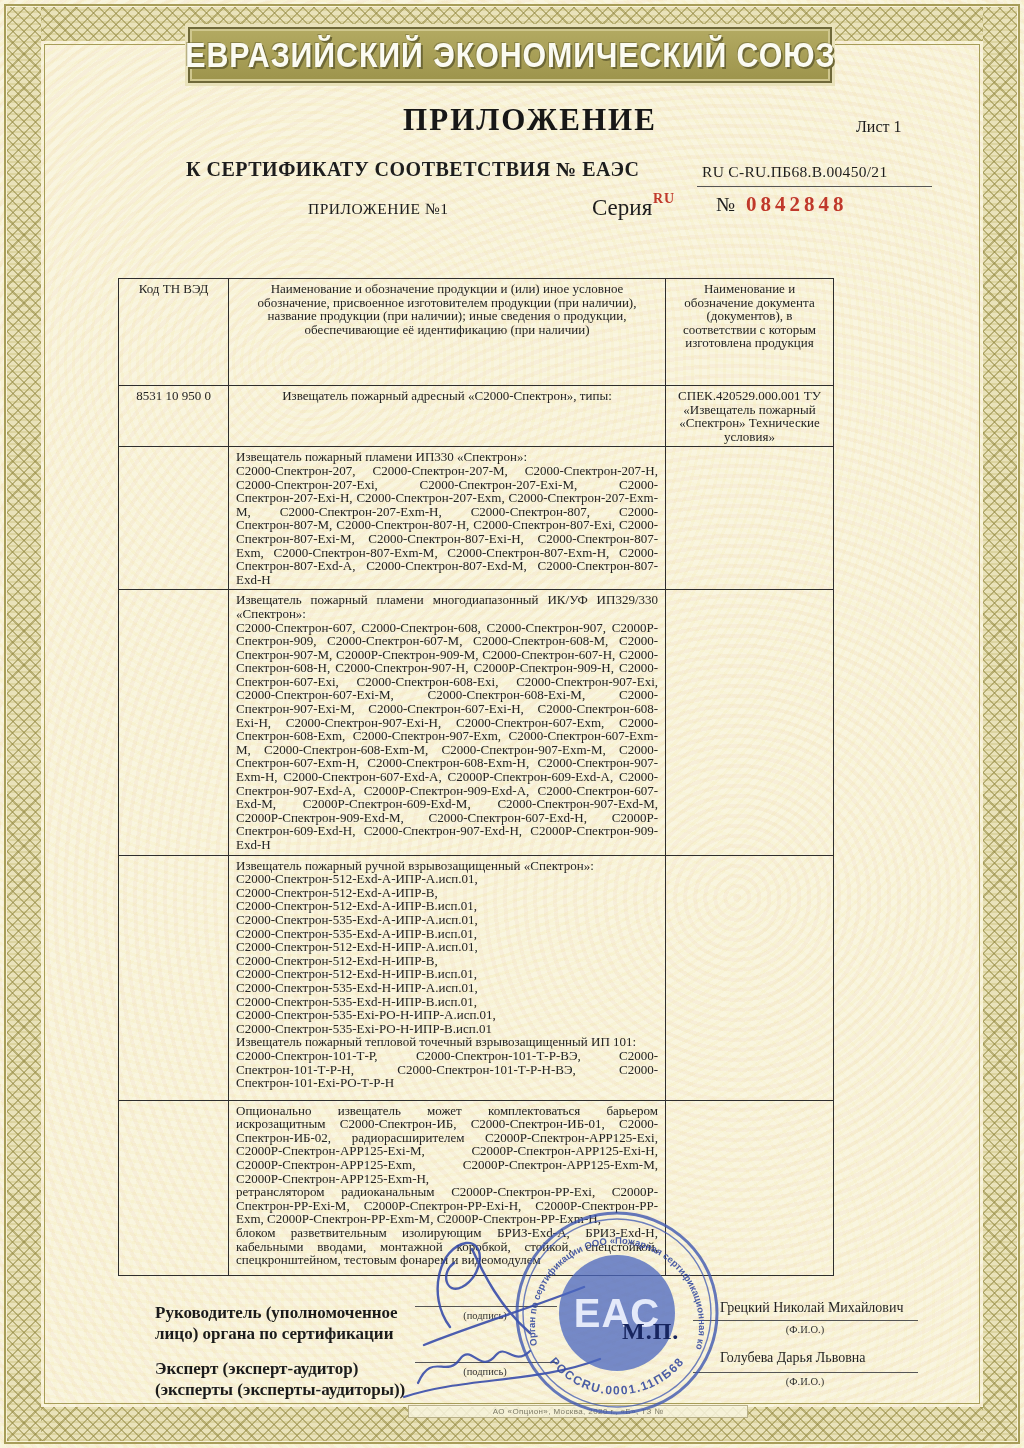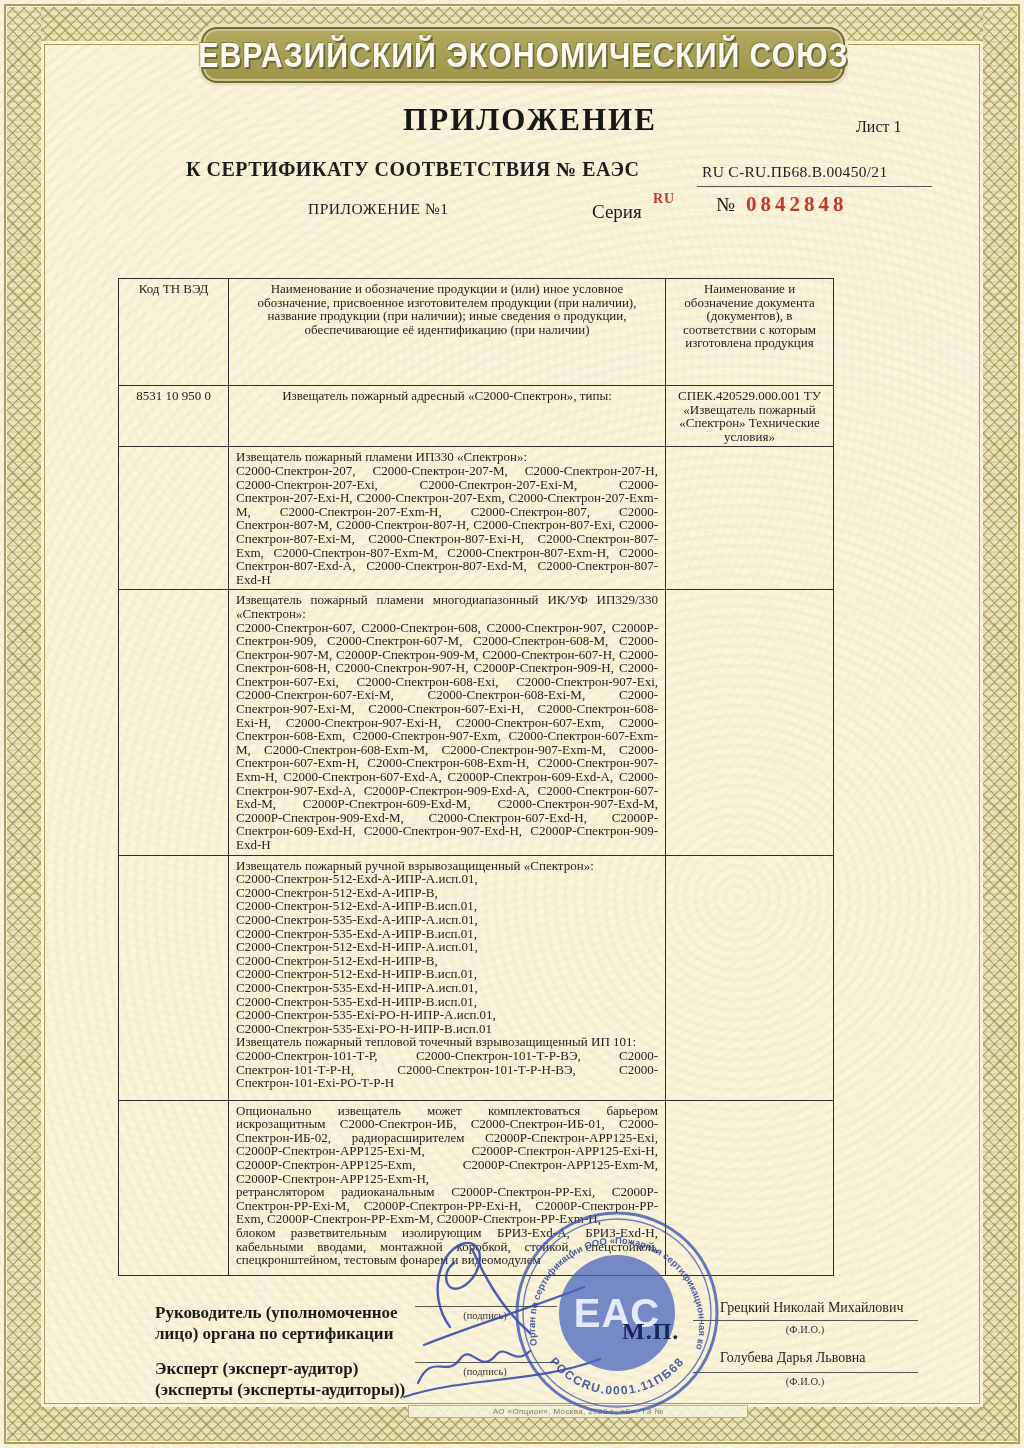--- a/index.html
+++ b/index.html
@@ -31,40 +31,40 @@
   .band.left{left:7px;top:7px;bottom:7px;width:34px;}
   .band.right{right:7px;top:7px;bottom:7px;width:34px;}
   .frame-inner{position:absolute;inset:44px;border:1px solid #a79d58;pointer-events:none;}
 
   
   .banner{
     position:absolute;left:188px;top:27px;width:640px;height:52px;
     background:linear-gradient(#b3aa62,#9d944c);
     border:2px solid #6f6939;
     box-shadow:inset 0 0 0 2px #cfc78e, 0 0 0 3px #e9e2ba;
-    border-radius:16px;
-    display:flex;align-items:center;justify-content:center;margin-left:13px;
+    border-radius:0;
+    display:flex;align-items:center;justify-content:center;
   }
   .banner span{
     font-family:"Liberation Sans", sans-serif;
     font-weight:800;font-size:33px;letter-spacing:1px;
     color:#fbfbf2;white-space:nowrap;
     transform:scale(.92,1.08);
     text-shadow:2px 2px 0 #6e6836, -1px -1px 0 rgba(110,104,54,.55);
   }
 
   
   .doc-title{position:absolute;left:280px;top:102px;width:500px;text-align:center;
     font-weight:700;font-size:31px;letter-spacing:2px;color:#171717;}
   .sheet{position:absolute;left:856px;top:118px;font-size:16px;}
   .cert-label{position:absolute;left:186px;top:158px;font-weight:700;font-size:20px;letter-spacing:.5px;}
   .cert-number{position:absolute;left:702px;top:163px;font-size:15.5px;letter-spacing:.3px;}
   .cert-underline{position:absolute;left:697px;top:186px;width:235px;border-bottom:1.5px solid #555;}
   .appendix-no{position:absolute;left:308px;top:200px;font-size:15.5px;letter-spacing:.5px;}
-  .series-label{position:absolute;left:592px;top:201px;font-size:19px;}
+  .series-label{position:absolute;left:592px;top:195px;font-size:23px;}
   .series-value{position:absolute;left:653px;top:191px;font-size:14px;font-weight:700;color:#c0392b;letter-spacing:1px;}
   .num-sign{position:absolute;left:716px;top:193px;font-size:20px;}
   .serial{position:absolute;left:746px;top:192px;font-size:21px;font-weight:700;color:#c0392b;letter-spacing:4px;}
   .subtitle{position:absolute;left:252px;top:236px;width:540px;text-align:center;font-size:15.5px;}
 
   
   table.products{
     position:absolute;left:118px;top:278px;width:715px;
     border-collapse:collapse;table-layout:fixed;
   }

